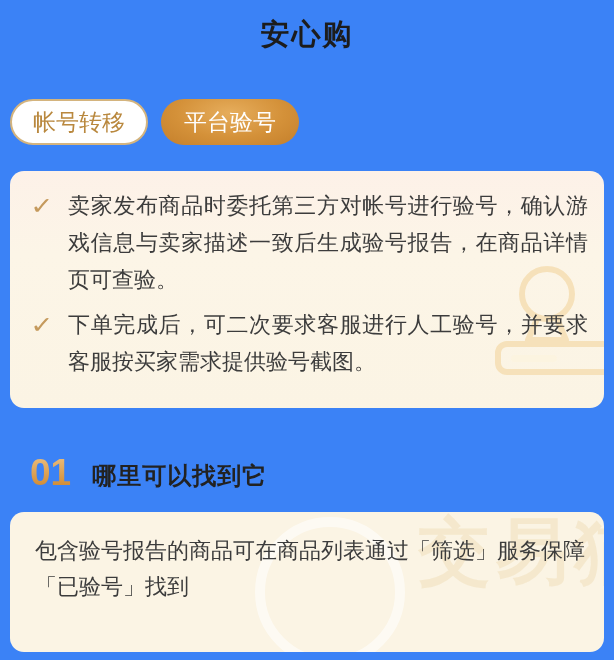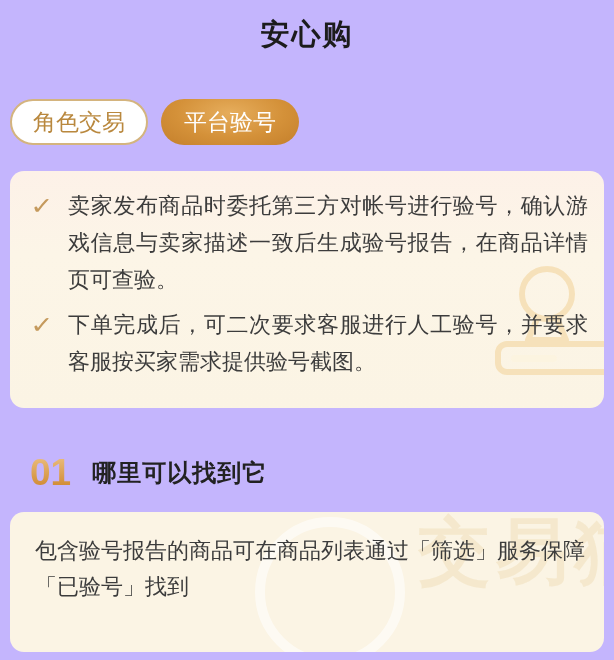--- a/index.html
+++ b/index.html
@@ -1,19 +1,19 @@
 <!DOCTYPE html>
 <html><head>
 <meta charset="utf-8">
 <style>
   * { margin:0; padding:0; box-sizing:border-box; }
   html,body { background:#ffffff; }
   .screen {
     position:relative; width:614px; height:660px; margin:0 auto;
-    background:#c4b5fd; overflow:hidden;
+    background:#3b82f6; overflow:hidden;
     font-family:"Liberation Sans","DejaVu Sans",sans-serif;
     color:#222;
   }
   .page-title {
     padding-top:15px; text-align:center;
     font-size:29px; font-weight:700; color:#1c1c1c; letter-spacing:2px;
   }
   .tabs {
     display:flex; gap:13px; margin:44px 4px 0 10px;
   }
@@ -43,21 +43,21 @@
   .check {
     flex:0 0 24px; margin:4px 12px 0 0;
     font-size:24px; font-weight:700; color:#c59a5d; line-height:30px;
     transform:scaleX(1.15);
   }
   .bullet-text {
     width:528px; font-size:22px; line-height:37px; color:#3c3c3c;
     text-align:justify;
   }
   .stamp-watermark { position:absolute; left:468px; top:95px; z-index:0; opacity:0.8; }
-  .find-heading { display:flex; align-items:center; margin:46px 0 0 30px; }
+  .find-heading { display:flex; align-items:flex-end; margin:46px 0 0 30px; }
   .find-number {
     font-size:37px; font-weight:800; line-height:38px;
     background:linear-gradient(180deg,#ecc183 0%, #cc8227 100%);
     -webkit-background-clip:text; background-clip:text; color:transparent;
     margin-right:13px;
   }
   .find-title { font-size:24px; font-weight:700; color:#222222; letter-spacing:1px;padding-left:8px; }
   .find-card {
     position:relative; overflow:hidden;
     margin:20px 10px 0 10px; border-radius:14px; height:140px;
@@ -81,21 +81,21 @@
 </style>
 </head>
 <body>
 
 <div class="screen">
 
   <div class="page-title">安心购</div>
 
   <div class="tabs">
     <div class="tab">
-      <span>角色交易</span>
+      <span>帐号转移</span>
     </div>
     <div class="tab active">
       <span>平台验号</span>
     </div>
   </div>
 
 
   <div class="info-card">
     <div class="bullet">
       <span class="check">✓</span>

